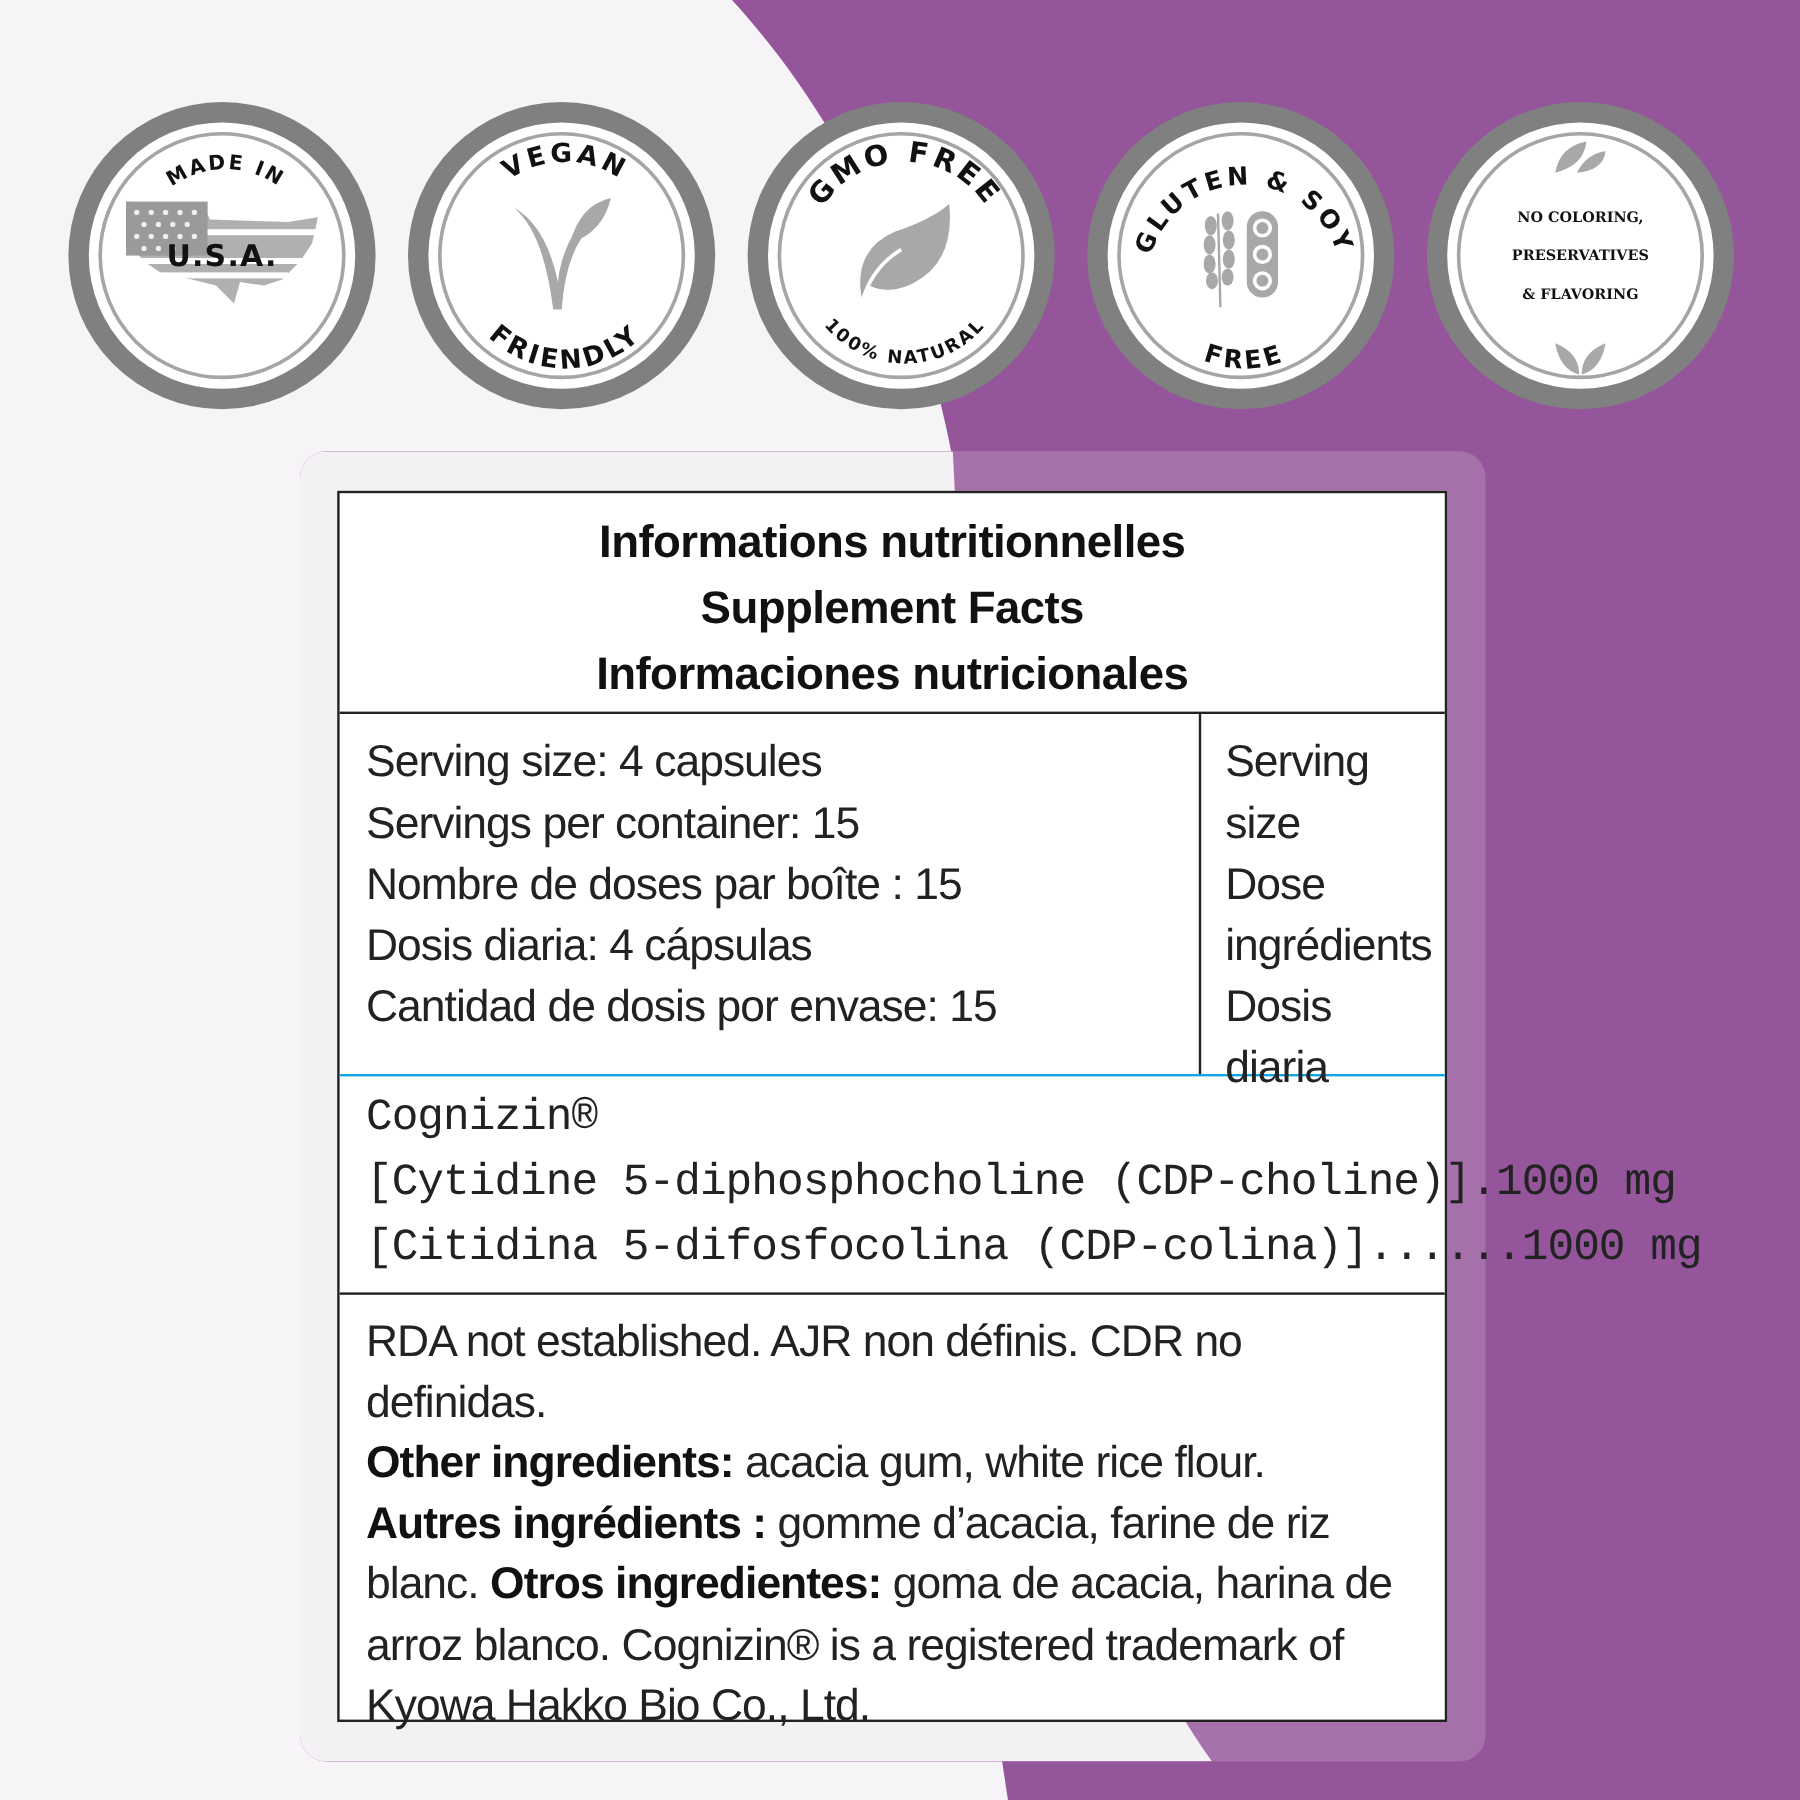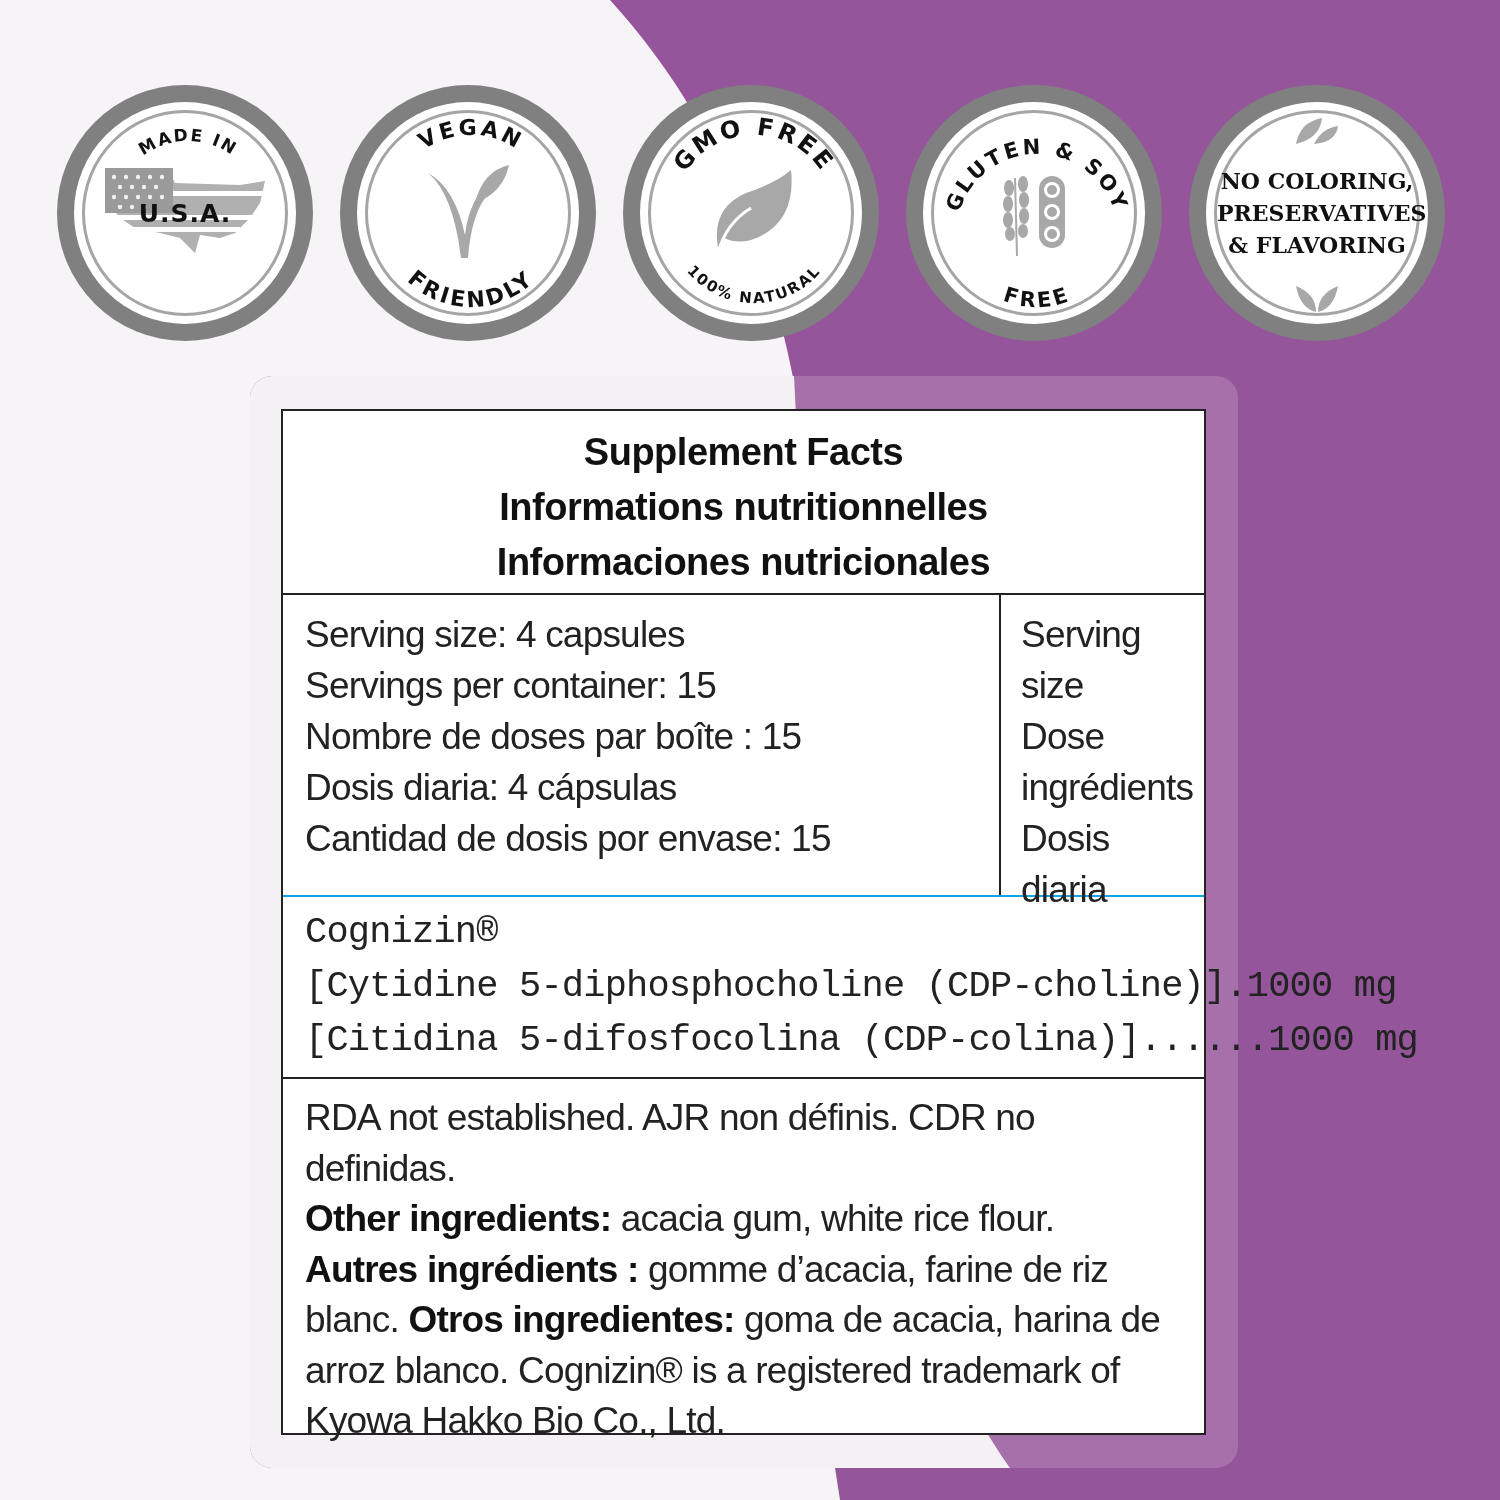--- a/index.html
+++ b/index.html
@@ -36,21 +36,21 @@
   .b4 { left: 906px; top: 85px; }
   .b5 { left: 1189px; top: 85px; }
 
   .usa-text {
     position: absolute; left: 50%; top: 50%; transform: translate(-50%,-50%);
     font-family: "DejaVu Sans", sans-serif; font-weight: bold; font-size: 25px; color: #111; letter-spacing: 1px;
     white-space: nowrap;
   }
   .center-text {
     position: absolute; left: 0; right: 0; top: 50%; transform: translateY(-50%);
-    text-align: center; font-family: "DejaVu Serif", serif; font-weight: bold; font-size: 22px; line-height: 32px; color: #111;
+    text-align: center; font-family: "DejaVu Serif", serif; font-weight: bold; font-size: 12px; line-height: 32px; color: #111;
   }
 
   
   .panel {
     position: absolute; left: 250px; top: 376px; width: 988px; height: 1092px;
     border-radius: 22px; background: rgba(255,255,255,0.15);
   }
   .panel-left {
     position: absolute; left: 250px; top: 376px; width: 988px; height: 1092px; border-radius: 22px;
     background: #f4f1f4;
@@ -220,22 +220,22 @@
     </svg>
   </div>
     </div>
 </div>
 
 <div class="panel" style="background:#a670aa;"></div>
 <div class="panel-left"></div>
 
 <div class="facts">
   <div class="facts-header">
+    <div>Informations nutritionnelles</div>
     <div>Supplement Facts</div>
-    <div>Informations nutritionnelles</div>
     <div>Informaciones nutricionales</div>
   </div>
 
   <div class="serving">
     <div class="serving-left">
       <div class="line">Serving size: 4 capsules</div>
       <div class="line">Servings per container: 15</div>
       <div class="line">Nombre de doses par boîte : 15</div>
       <div class="line">Dosis diaria: 4 cápsulas</div>
       <div class="line">Cantidad de dosis por envase: 15</div>

